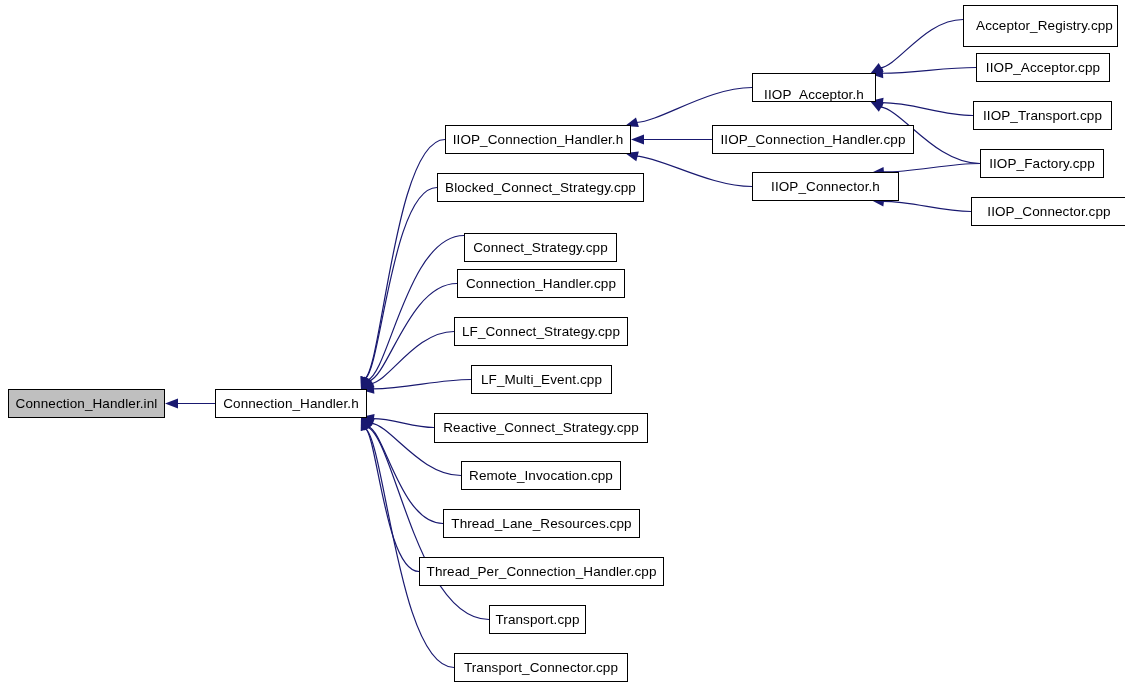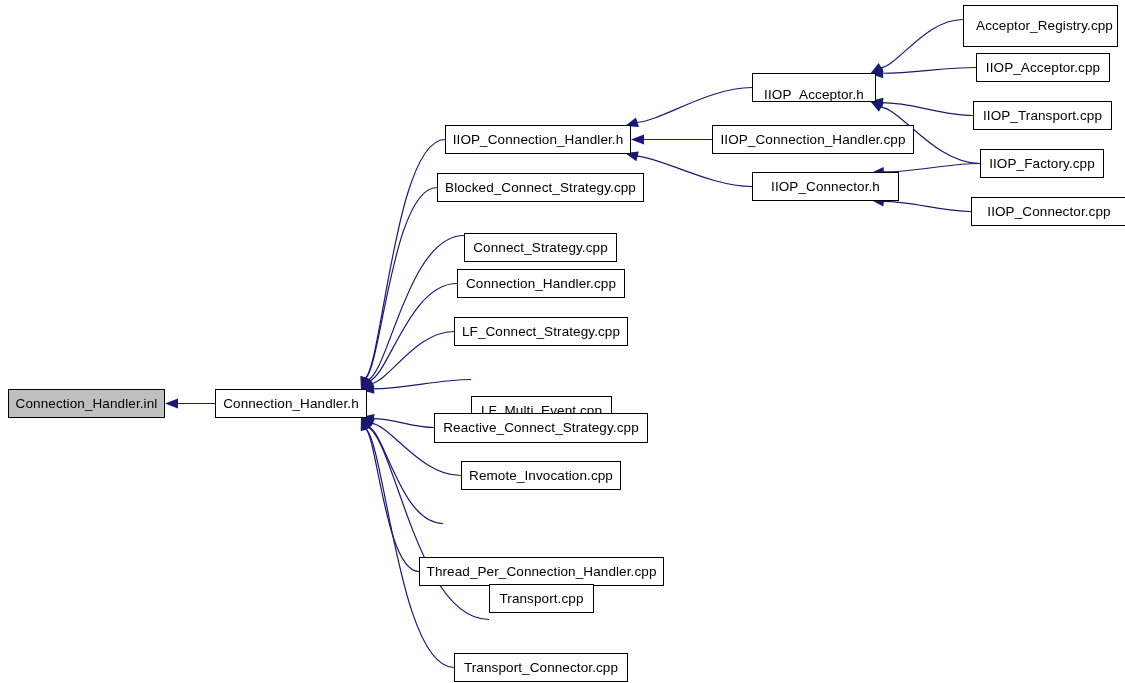--- a/index.html
+++ b/index.html
@@ -115,33 +115,36 @@
     </div>
     <div class="node" style="left: 464px; top: 221px; width: 153px; height: 29px; margin-top: 12px;">
       <span class="node-label">Connect_Strategy.cpp</span>
     </div>
     <div class="node" style="left: 457px; top: 269px; width: 168px; height: 29px;">
       <span class="node-label">Connection_Handler.cpp</span>
     </div>
     <div class="node" style="left: 454px; top: 317px; width: 174px; height: 29px;">
       <span class="node-label">LF_Connect_Strategy.cpp</span>
     </div>
-    <div class="node" style="left: 471px; top: 365px; width: 141px; height: 29px; margin-top: 31px;">
+    <div class="node" style="left: 471px; top: 365px; width: 141px; height: 29px;">
       <span class="node-label">LF_Multi_Event.cpp</span>
     </div>
     <div class="node" style="left: 434px; top: 413px; width: 214px; height: 30px;">
       <span class="node-label">Reactive_Connect_Strategy.cpp</span>
     </div>
     <div class="node" style="left: 461px; top: 461px; width: 160px; height: 29px;">
       <span class="node-label">Remote_Invocation.cpp</span>
     </div>
+    <div class="node" style="left: 443px; top: 509px; width: 197px; height: 29px;">
+      <span class="node-label">Thread_Lane_Resources.cpp</span>
+    </div>
     <div class="node" style="left: 419px; top: 557px; width: 245px; height: 29px;">
       <span class="node-label">Thread_Per_Connection_Handler.cpp</span>
     </div>
-    <div class="node" style="left: 489px; top: 584px; width: 105px; height: 29px;">
+    <div class="node" style="left: 489px; top: 605px; width: 97px; height: 29px;">
       <span class="node-label">Transport.cpp</span>
     </div>
     <div class="node" style="left: 454px; top: 653px; width: 174px; height: 29px;">
       <span class="node-label">Transport_Connector.cpp</span>
     </div>
     <div class="node" style="left: 752px; top: 73px; width: 124px; height: 29px; align-items: flex-end;">
       <span class="node-label">IIOP_Acceptor.h</span>
     </div>
     <div class="node" style="left: 712px; top: 125px; width: 202px; height: 29px;">
       <span class="node-label">IIOP_Connection_Handler.cpp</span>

